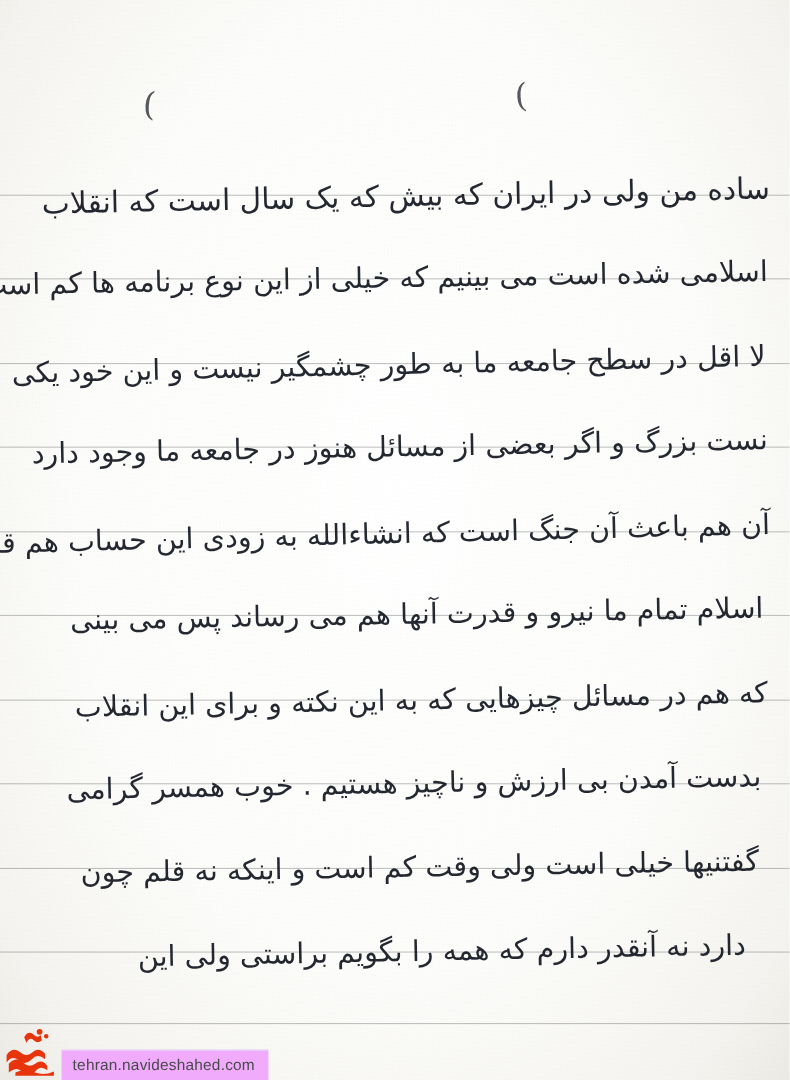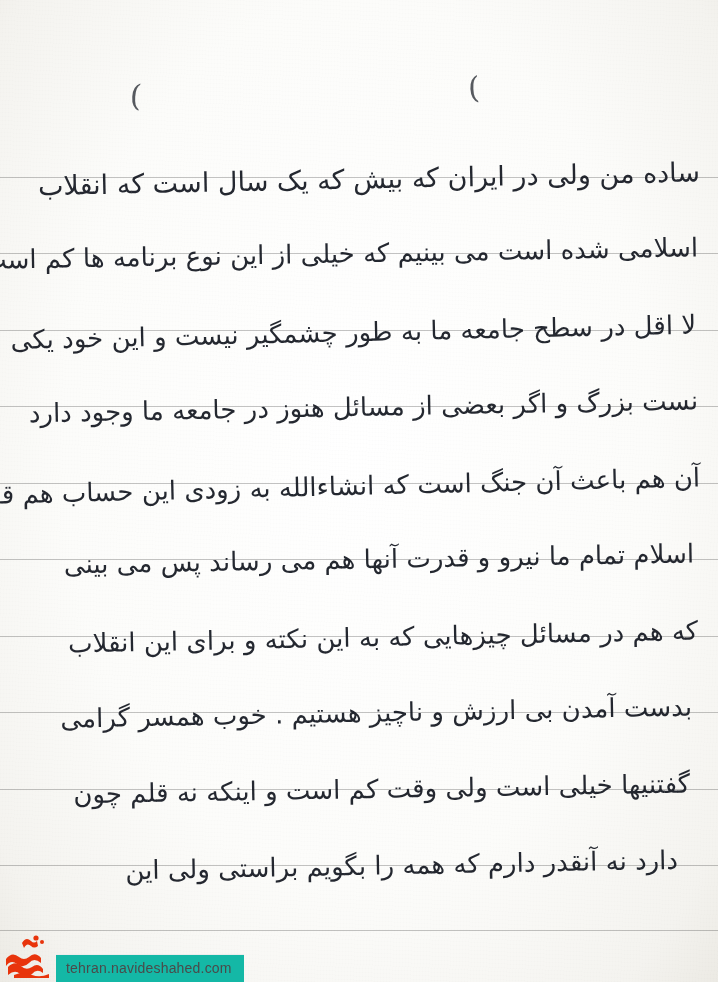--- a/index.html
+++ b/index.html
@@ -76,21 +76,21 @@
   }
   #wm-logo {
     width: 56px;
     height: 56px;
     display: flex;
     align-items: center;
     justify-content: center;
     background: transparent;
   }
   #wm-url {
-    background: #14b8a6;
+    background: #f0abfc;
     color: #4a4a4a;
     font-family: "Liberation Sans", sans-serif;
     font-size: 14px;
     padding: 5px 12px 6px 10px;
     letter-spacing: .2px;
     border-top: 1px solid #ececec;
   }
 </style>
 </head>
 <body>

